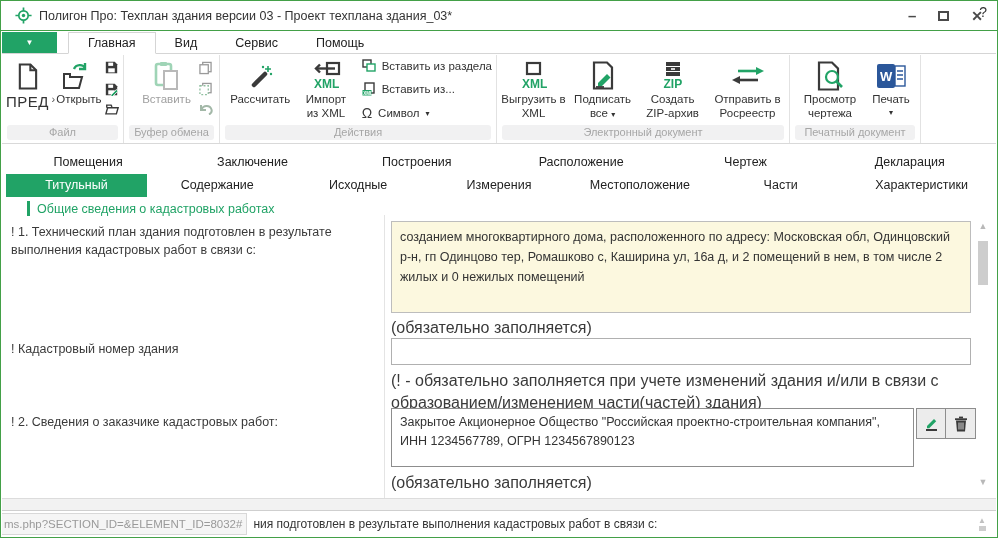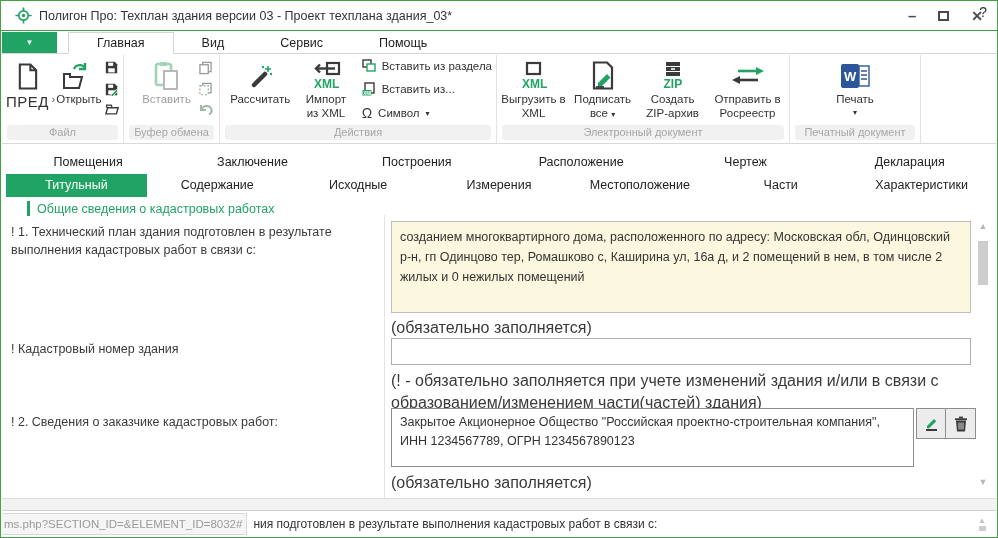--- a/index.html
+++ b/index.html
@@ -11,21 +11,21 @@
   .title-text { font-size:12.5px; color:#333; margin-left:7px; }
   .win-controls { margin-left:auto; display:flex; align-items:center; gap:22px; color:#4a4a4a; }
   .wc-min { font-size:15px; font-weight:bold; line-height:10px; cursor:default; }
   .wc-max { width:11px; height:10px; border:2px solid #4a4a4a; display:inline-block; }
   .wc-close { font-size:14px; font-weight:bold; cursor:default; }
 
   
   .menurow { position:absolute; top:31px; left:1px; right:1px; height:22px; display:flex; align-items:stretch; border-bottom:1px solid #d5d5d5; background:#fff; }
   .file-btn { width:55px; background:#21A366; color:#fff; display:flex; align-items:center; justify-content:center; font-size:8px; cursor:default; }
   .menu-tabs { display:flex; margin-left:11px; }
-  .menu-tab { padding:0 28px; font-size:12.5px; color:#222; display:flex; align-items:center; position:relative; }
+  .menu-tab { padding:0 19px; font-size:12.5px; color:#222; display:flex; align-items:center; position:relative; }
   .menu-tab.active { background:#fff; border:1px solid #d5d5d5; border-bottom:1px solid #fff; margin-bottom:-1px; z-index:2; }
   .help-q { position:absolute; right:10px; top:3px; font-size:14px; color:#333; z-index:3; }
 
   
   .ribbon { position:absolute; top:54px; left:1px; right:1px; height:89px; background:#fff; border-bottom:1px solid #d9d9d9; display:flex; }
   .rgroup { position:relative; height:100%; border-right:1px solid #e2e2e2; padding:2px 2px 19px 2px; display:flex; align-items:flex-start; justify-content:center; }
   .rgroup-label { position:absolute; bottom:3px; left:5px; right:5px; height:15px; background:#f1f1f2; border-radius:3px; color:#a6a6a6; font-size:11px; text-align:center; line-height:15px; white-space:nowrap; overflow:hidden; }
   .bigbtn { display:flex; flex-direction:column; align-items:center; gap:1px; font-size:11.5px; color:#333; text-align:center; padding:3px 2px 0 2px; line-height:1.2; cursor:default; }
   .bigbtn .iconbox { height:32px; display:flex; align-items:center; justify-content:center; }
   .bigbtn.disabled { color:#a0a0a0;margin-left:8px; }
@@ -278,20 +278,30 @@
               <line x1="9" y1="14" x2="28" y2="14" stroke="#3a3a3a" stroke-width="2.6"></line>
               <path d="M10 10l-8 4 8 4z" fill="#3a3a3a"></path>
             </svg>
         </span>
         <span>Отправить в Росреестр</span>
       </div>
       <div class="rgroup-label">Электронный документ</div>
     </div>
 
     <div class="rgroup" style="width:131px;">
+      <div class="bigbtn" style="width:72px;">
+        <span class="iconbox">
+          <svg width="28" height="30" viewBox="0 0 28 30">
+              <path d="M3 1.5h13l6 6v21H3z" fill="#fff" stroke="#3a3a3a" stroke-width="2.2"></path>
+              <circle cx="16" cy="16" r="6" fill="none" stroke="#21A366" stroke-width="2.2"></circle>
+              <line x1="20.5" y1="20.5" x2="26" y2="26" stroke="#21A366" stroke-width="2.6"></line>
+            </svg>
+        </span>
+        <span>Просмотр чертежа</span>
+      </div>
       <div class="bigbtn" style="width:50px;">
         <span class="iconbox">
           <svg width="30" height="28" viewBox="0 0 30 28">
               <rect x="1" y="2" width="18" height="24" rx="2" fill="#2B579A"></rect>
               <text x="4" y="19" font-size="13" font-weight="bold" fill="#fff">W</text>
               <rect x="19" y="4" width="10" height="20" fill="#fff" stroke="#2B579A" stroke-width="1.4"></rect>
               <path d="M21 9h6M21 13h6M21 17h6" stroke="#2B579A" stroke-width="1.4"></path>
             </svg>
         </span>
         <span>Печать</span>

